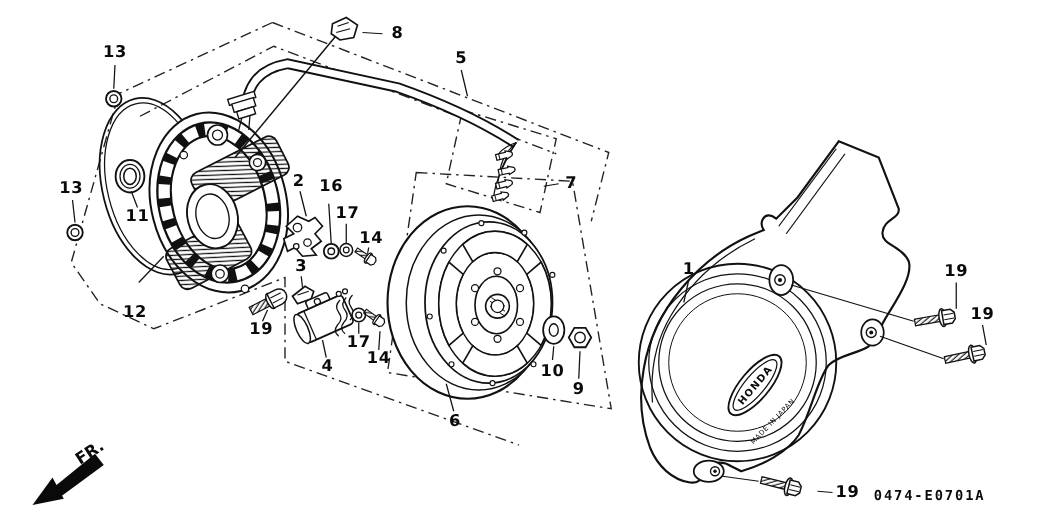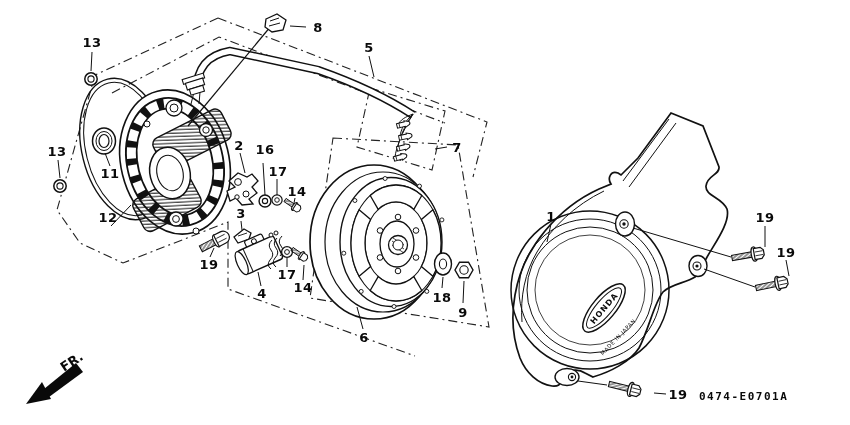--- a/index.html
+++ b/index.html
@@ -293,35 +293,35 @@
   <g>
     <polygon points="26,404 51,399 42,382" fill="#0a0a0a"></polygon>
     <polygon points="44,389 49,397 83,372 76,363" fill="#0a0a0a"></polygon>
     <text x="64" y="372" font-size="13" font-weight="bold" transform="rotate(-33 64 372)">FR.</text>
   </g>
 </svg>
 
 <span class="co" style="left:92px;top:42px">13</span>
 <span class="co" style="left:57px;top:151px">13</span>
 <span class="co" style="left:110px;top:173px">11</span>
-<span class="co" style="left:108px;top:217px">12</span>
+<span class="co" style="left:108px;top:250px">12</span>
 <span class="co" style="left:209px;top:264px">19</span>
 <span class="co" style="left:239px;top:145px">2</span>
 <span class="co" style="left:265px;top:149px">16</span>
 <span class="co" style="left:278px;top:171px">17</span>
 <span class="co" style="left:297px;top:191px">14</span>
 <span class="co" style="left:241px;top:213px">3</span>
 <span class="co" style="left:262px;top:293px">4</span>
 <span class="co" style="left:287px;top:274px">17</span>
 <span class="co" style="left:303px;top:287px">14</span>
 <span class="co" style="left:318px;top:27px">8</span>
 <span class="co" style="left:369px;top:47px">5</span>
 <span class="co" style="left:457px;top:147px">7</span>
 <span class="co" style="left:364px;top:337px">6</span>
-<span class="co" style="left:442px;top:297px">18</span>
+<span class="co" style="left:442px;top:297px">10</span>
 <span class="co" style="left:463px;top:312px">9</span>
 <span class="co" style="left:551px;top:216px">1</span>
 <span class="co" style="left:765px;top:217px">19</span>
 <span class="co" style="left:786px;top:252px">19</span>
 <span class="co" style="left:678px;top:394px">19</span>
 
 <div class="code">0474-E0701A</div>
 </div>
 
 </body></html>

